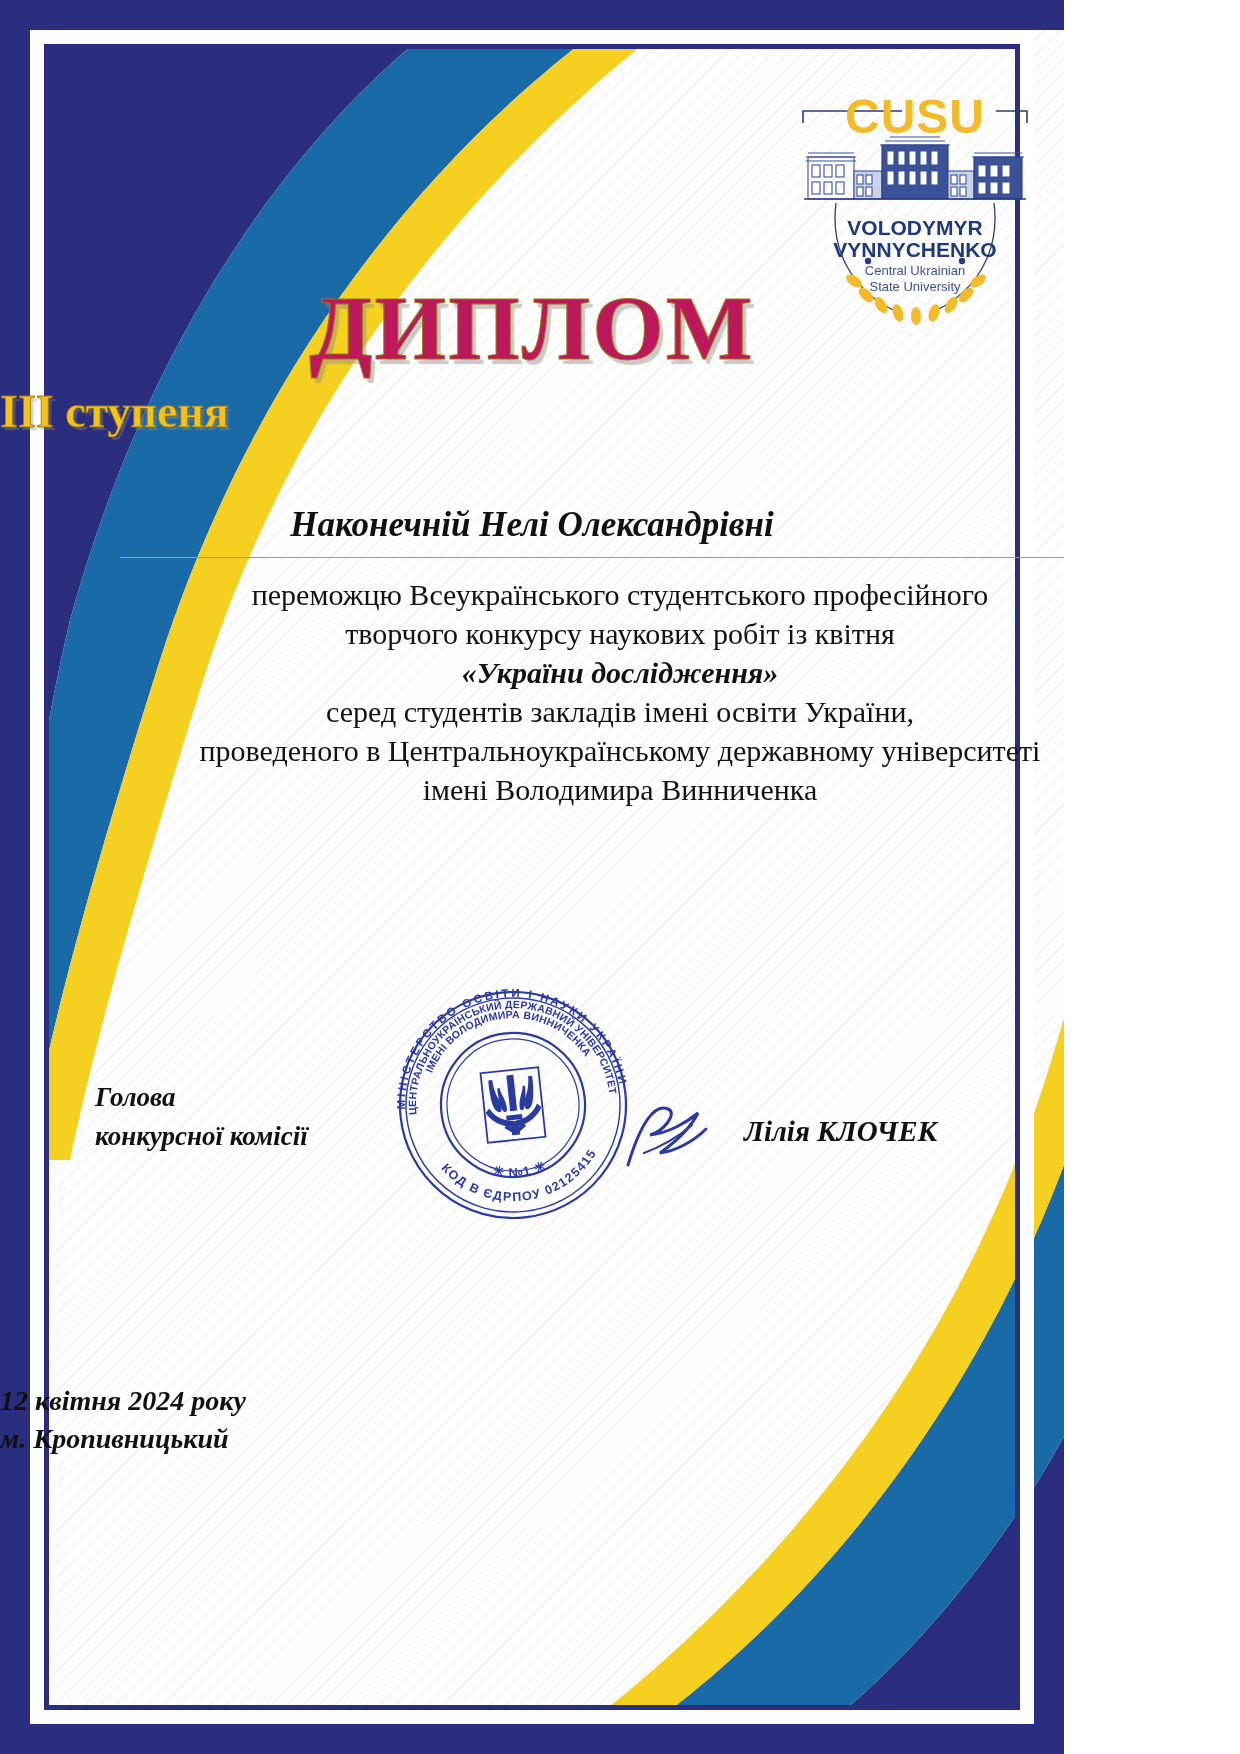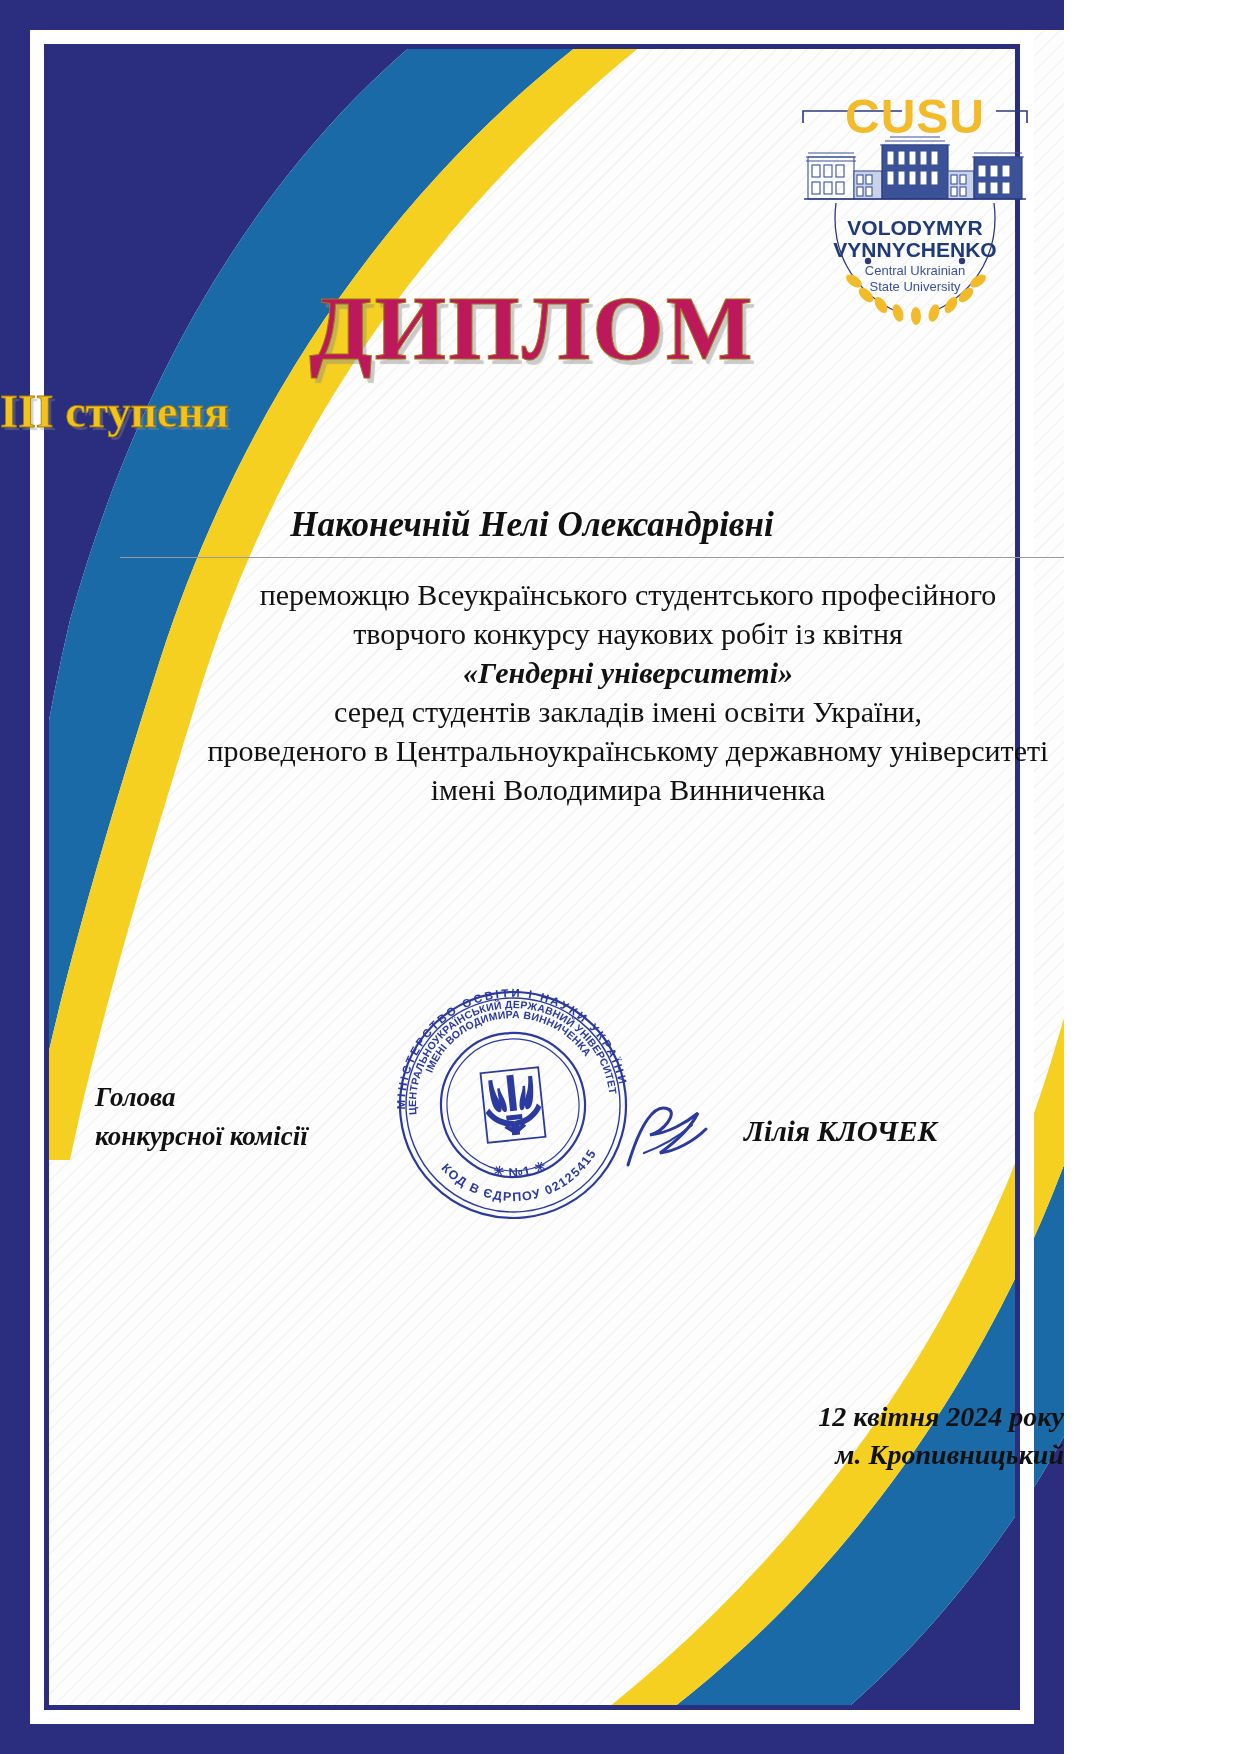--- a/index.html
+++ b/index.html
@@ -72,21 +72,21 @@
     position:absolute;left:0;right:0;top:505px;text-align:center;
     font-size:35px;font-weight:bold;font-style:italic;color:#111;
     font-family:"Liberation Serif",serif;
   }
   .rule{
     position:absolute;left:120px;width:1000px;top:557px;
     border-bottom:1.5px solid #9a9a9a;height:0;
   }
 
   .body-block{
-    position:absolute;left:98px;width:1060px;top:575px;
+    position:absolute;left:90px;width:1060px;top:575px;
     text-align:center;color:#121212;
     font-size:30px;line-height:1.30;
     font-family:"Liberation Serif",serif;
   }
   .body-block .ln{display:block;}
   .body-block .em{font-weight:bold;font-style:italic;font-size:30px;}
 
   
   .sig-role{
     position:absolute;left:95px;top:1070px;width:430px;
@@ -97,24 +97,23 @@
   .sig-name{
     position:absolute;left:720px;top:1115px;width:350px;
     font-size:29px;font-weight:bold;font-style:italic;color:#111;margin-left:24px;
   }
 
   .seal{position:absolute;left:383px;top:975px;width:260px;height:260px;}
   .seal svg{display:block;}
   .signature-mark{position:absolute;left:620px;top:1095px;width:130px;height:90px;}
 
   .footer{
-    position:absolute;left:0;right:0;top:1382px;text-align:right;
+    position:absolute;left:0;right:0;top:1382px;text-align:left;
     font-size:28px;font-weight:bold;font-style:italic;color:#111;
     line-height:1.35;
-    margin-top:16px;
   }
   .footer .ln{display:block;}
 </style>
 </head>
 <body>
 
 <div class="page">
 
   <div class="deco">
     <svg viewBox="0 0 1240 1754" xmlns="http://www.w3.org/2000/svg" aria-hidden="true">
@@ -226,21 +225,21 @@
 
     <div class="title">ДИПЛОМ</div>
     <div class="subtitle">III ступеня</div>
 
     <div class="recipient">Наконечній Нелі Олександрівні</div>
     <div class="rule"></div>
 
     <div class="body-block">
       <span class="ln">переможцю Всеукраїнського студентського професійного</span>
       <span class="ln">творчого конкурсу наукових робіт із квітня</span>
-      <span class="ln em">«Гендерні університеті»</span>
+      <span class="ln em">«України дослідження»</span>
       <span class="ln">серед студентів закладів імені освіти України,</span>
       <span class="ln">проведеного в Центральноукраїнському державному університеті</span>
       <span class="ln">імені Володимира Винниченка</span>
     </div>
 
     <div class="seal">
       <svg width="260" height="260" viewBox="0 0 260 260" xmlns="http://www.w3.org/2000/svg">
         <defs>
           <path id="arcOuterTop" d="M 22,130 A 108,108 0 0 1 238,130"></path>
           <path id="arcInnerTop" d="M 33,130 A 97,97 0 0 1 227,130"></path>

